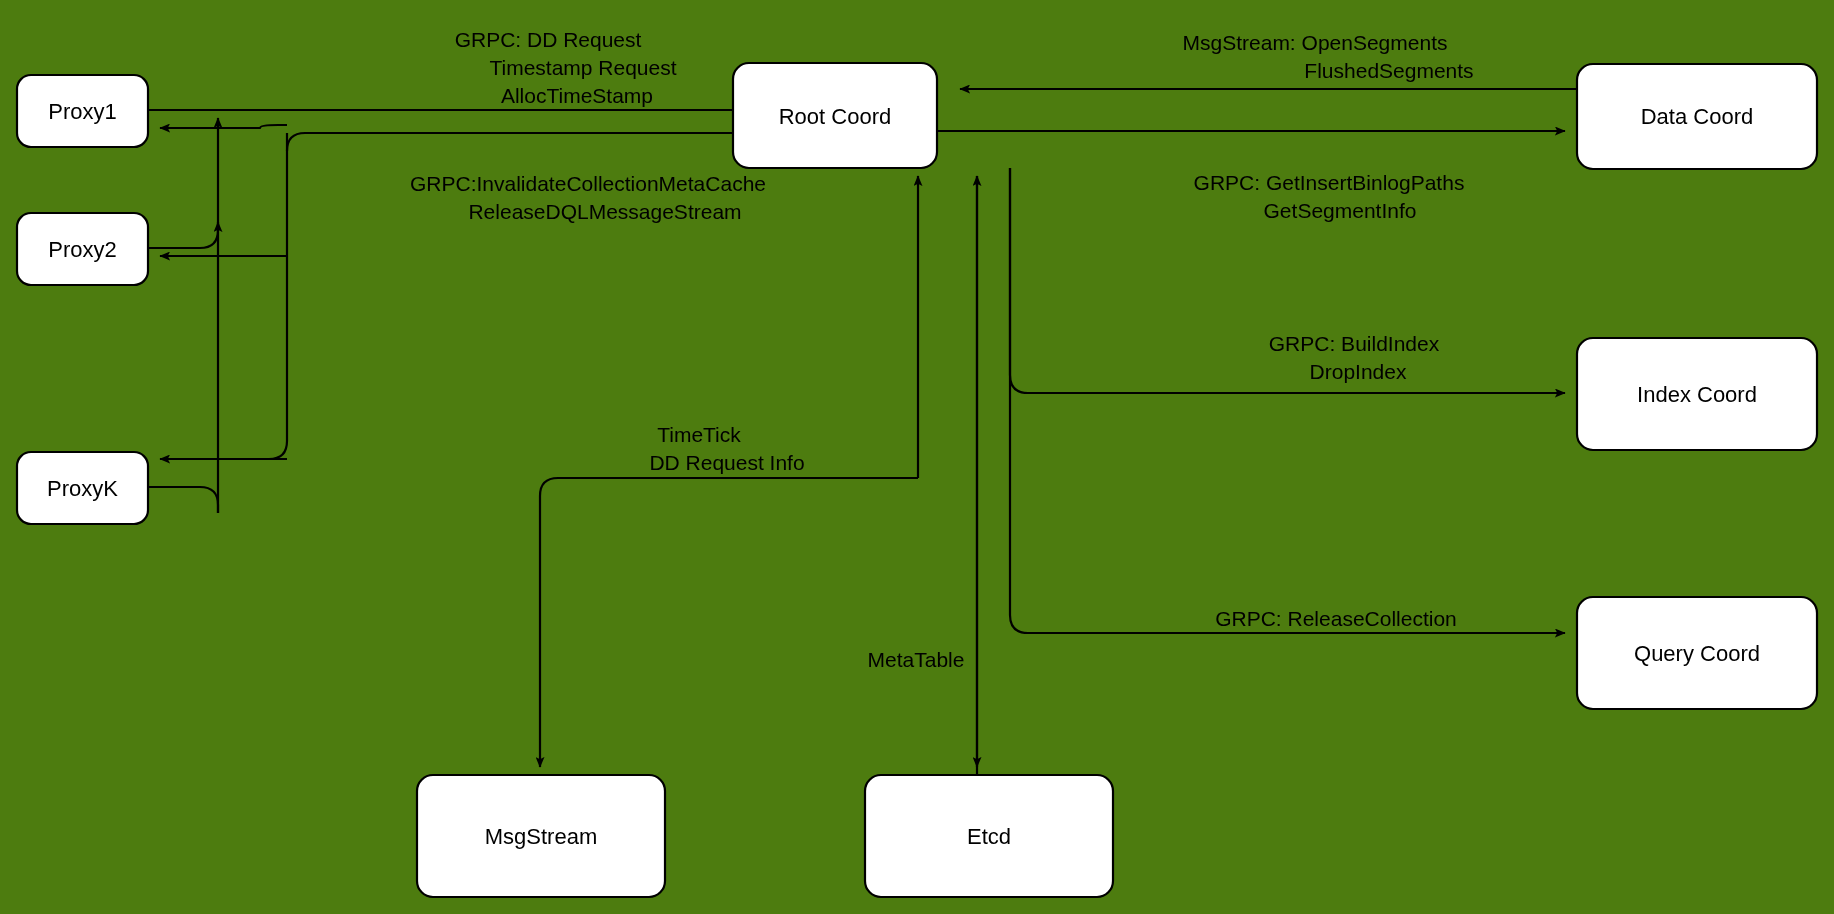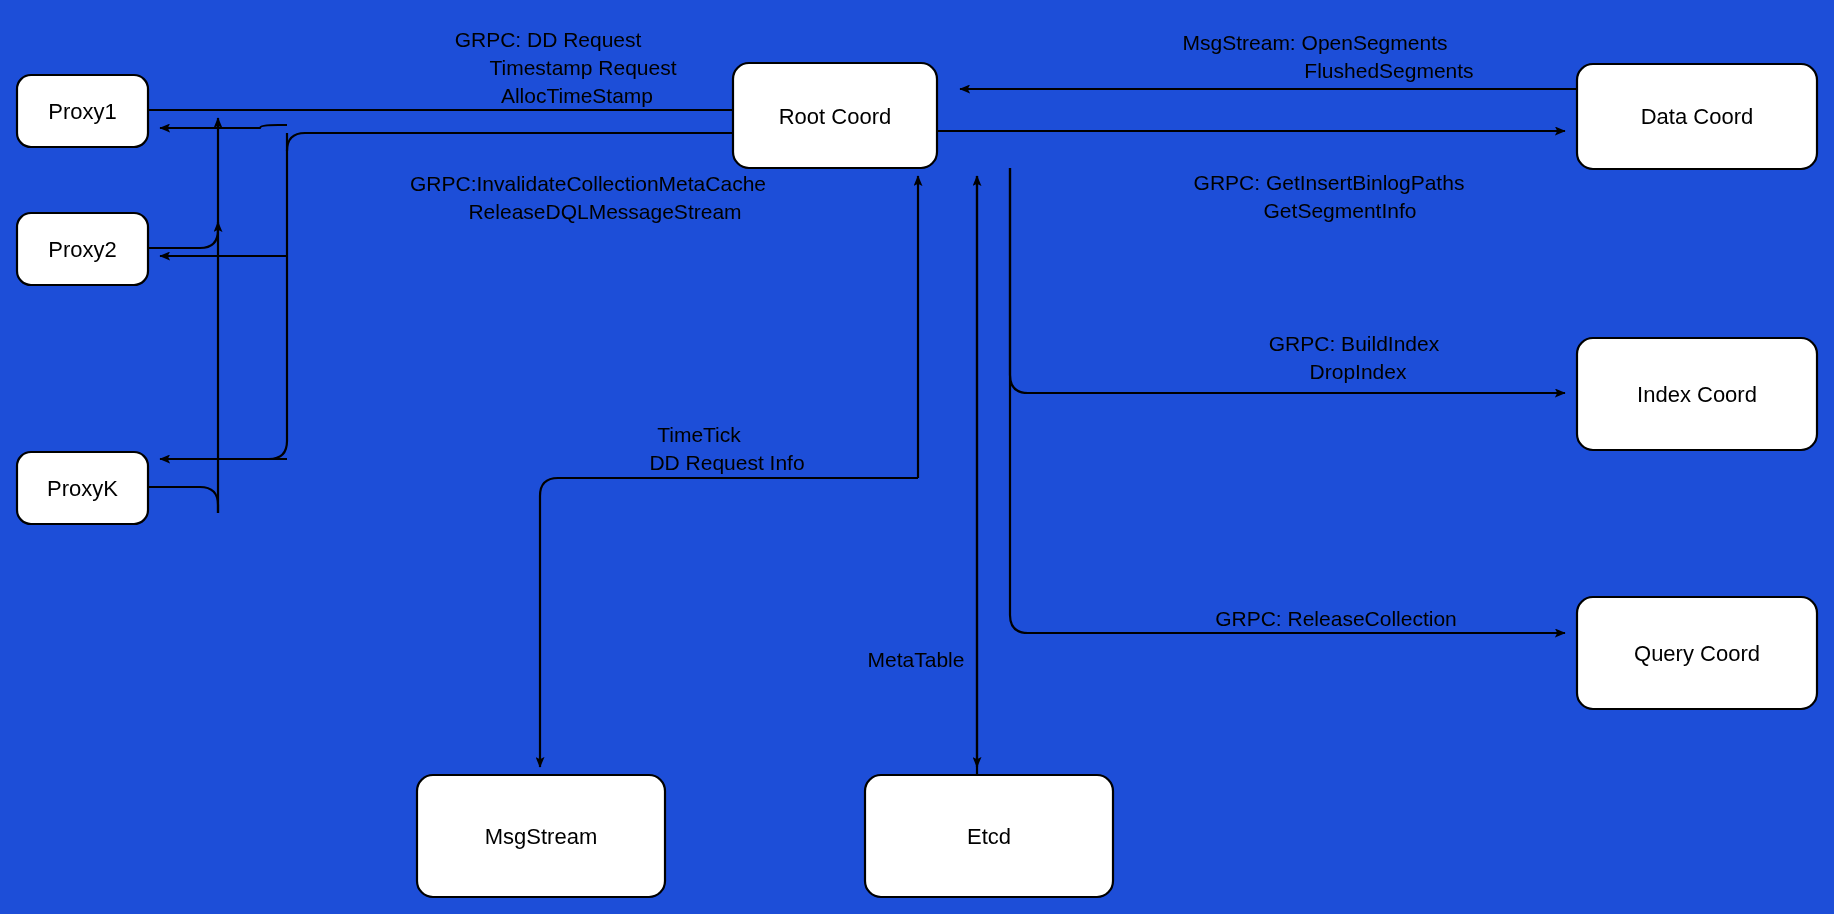--- a/index.html
+++ b/index.html
@@ -10,21 +10,21 @@
   body {
     width: 1834px;
     height: 914px;
     font-family: "Liberation Sans", sans-serif;
     overflow: hidden;
   }
   #diagram-root {
     position: relative;
     width: 1834px;
     height: 914px;
-    background: #1d4ed8;
+    background: #4d7c0f;
   }
   svg#diagram-svg {
     position: absolute;
     top: 0;
     left: 0;
     width: 1834px;
     height: 914px;
     display: block;
   }
   .node-rect {

